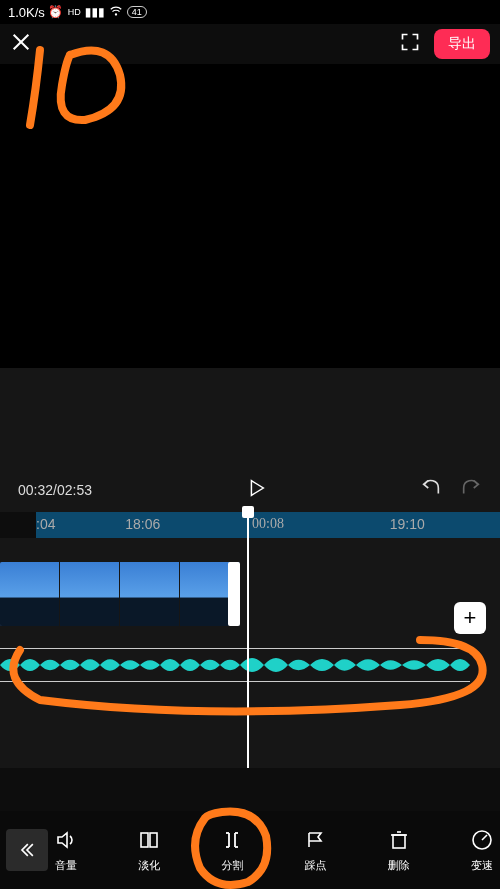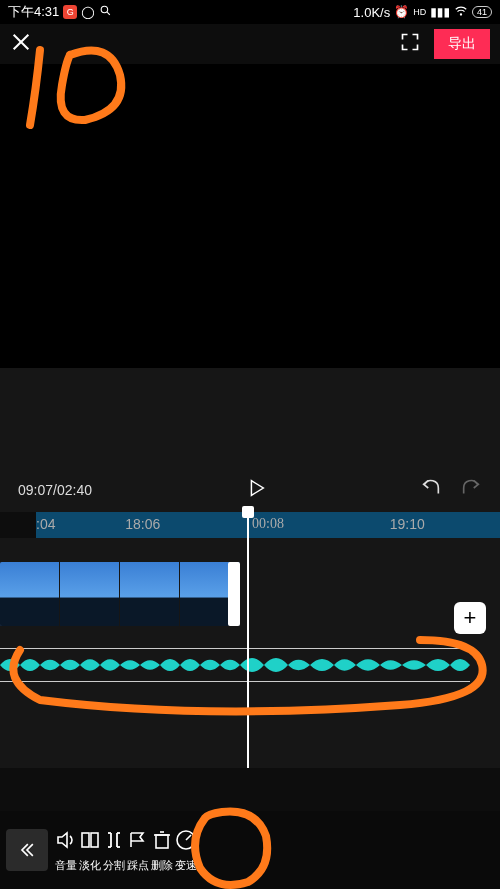--- a/index.html
+++ b/index.html
@@ -11,21 +11,21 @@
   .status-left, .status-right { display: flex; align-items: center; gap: 4px; }
   .status-bar .icon { font-size: 12px; }
   .app-icon { width:14px; height:14px; background:#e43; border-radius:3px; display:inline-flex; align-items:center; justify-content:center; font-size:9px; color:#fff;}
   .batt { border:1px solid #ccc; border-radius:6px; font-size:9px; padding:0 4px; }
 
   
   .header { height: 40px; display: flex; align-items: center; justify-content: space-between; padding: 0 10px; }
   .close-x svg { width:22px; height:22px; }
   .header-right { display: flex; align-items: center; gap: 14px; }
   .expand svg { width:20px; height:20px; }
-  .export-btn { background:#fe2c55; color:#fff; font-size:14px; border:none; padding:6px 14px; border-radius:0; }
+  .export-btn { background:#fe2c55; color:#fff; font-size:14px; border:none; padding:6px 14px; border-radius:8px; }
 
   
   .preview { height: 304px; background:#000; }
 
   
   .gap { height: 100px; background:#161616; }
 
   
   .playback { height:44px; display:flex; align-items:center; justify-content:space-between; padding:0 18px; background:#161616; }
   .time { font-size:14px; color:#ddd; }
@@ -47,39 +47,28 @@
   .thumb { flex:1; background:linear-gradient(to bottom,#3a7fd5 0%,#5aa0e8 55%,#0a1828 56%,#0a1828 100%); border-right:1px solid #161616; }
   .cliphandle { position:absolute; top:0; right:-2px; width:14px; height:64px; background:#fff; border-radius:2px; }
   .add-btn { position:absolute; right:14px; top:40px; width:32px; height:32px; background:#fff; color:#000; border-radius:6px; display:flex; align-items:center; justify-content:center; font-size:22px; border:none; }
 
   .audio-track { position:absolute; top:110px; left:0; width:470px; height:34px; border-top:1.5px solid #ccc; border-bottom:1.5px solid #ccc; display:flex; align-items:center; overflow:hidden; }
   .audio-track svg { width:100%; height:100%; }
 
   
   .toolbar { position:absolute; bottom:0; left:0; right:0; height:78px; background:#0a0a0a; display:flex; align-items:center; padding:0 6px; }
   .back-btn { width:42px; height:42px; background:#2b2b2b; border-radius:4px; display:flex; align-items:center; justify-content:center; margin-right:6px; }
-  .tools { flex:1; display:flex; justify-content:flex-start; }
+  .tools { flex:1; display:flex; justify-content:space-between; }
   .tool { display:flex; flex-direction:column; align-items:center; gap:6px; color:#fff; font-size:11px; }
   .tool svg { width:24px; height:24px; }
 </style>
 </head>
 <body>
 
 <div class="status-bar">
-  <div class="status-left">
-    <span>下午4:31</span>
-    <span class="app-icon">G</span>
-    <span class="icon">◯</span>
-    <span class="icon">
-      <svg viewBox="0 0 24 24" width="13" height="13" fill="none" stroke="#fff" stroke-width="2">
-          <circle cx="10" cy="10" r="6"></circle>
-          <line x1="15" y1="15" x2="20" y2="20"></line>
-        </svg>
-    </span>
-  </div>
   <div class="status-right">
     <span>1.0K/s</span>
     <span class="icon">⏰</span>
     <span class="icon" style="font-size:9px;">HD</span>
     <span class="icon">▮▮▮</span>
     <span class="icon">
       <svg viewBox="0 0 24 24" width="14" height="14" fill="none" stroke="#fff" stroke-width="2">
           <path d="M3 9c5-5 13-5 18 0"></path>
           <path d="M6 13c3-3 9-3 12 0"></path>
           <circle cx="12" cy="18" r="1" fill="#fff"></circle>
@@ -108,21 +97,21 @@
     <button class="export-btn">导出</button>
   </div>
 </div>
 
 <div class="preview"></div>
 
 <div class="gap"></div>
 
 <div class="playback">
   <div class="time">
-    <span>09:07</span>/<span>02:40</span>
+    <span>00:32</span>/<span>02:53</span>
   </div>
   <div class="play-btn">
     <svg viewBox="0 0 24 24" fill="none" stroke="#fff" stroke-width="1.6">
         <polygon points="7 4 20 12 7 20 7 4"></polygon>
       </svg>
   </div>
   <div class="ur">
     <span><svg viewBox="0 0 24 24" fill="none" stroke="#ddd" stroke-width="1.8">
           <path d="M20 18 L20 12 A8 8 0 0 0 5 8"></path>
           <polyline points="9 4 4 8 9 12"></polyline>

